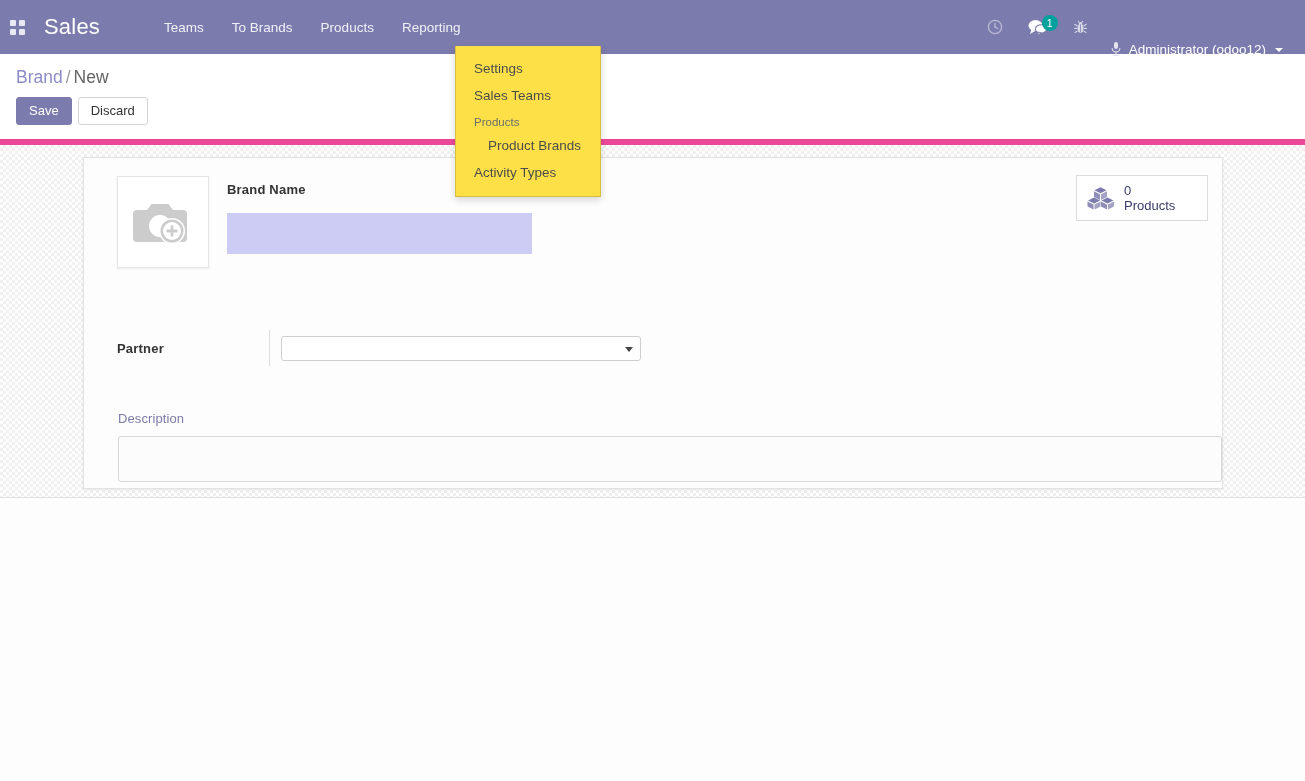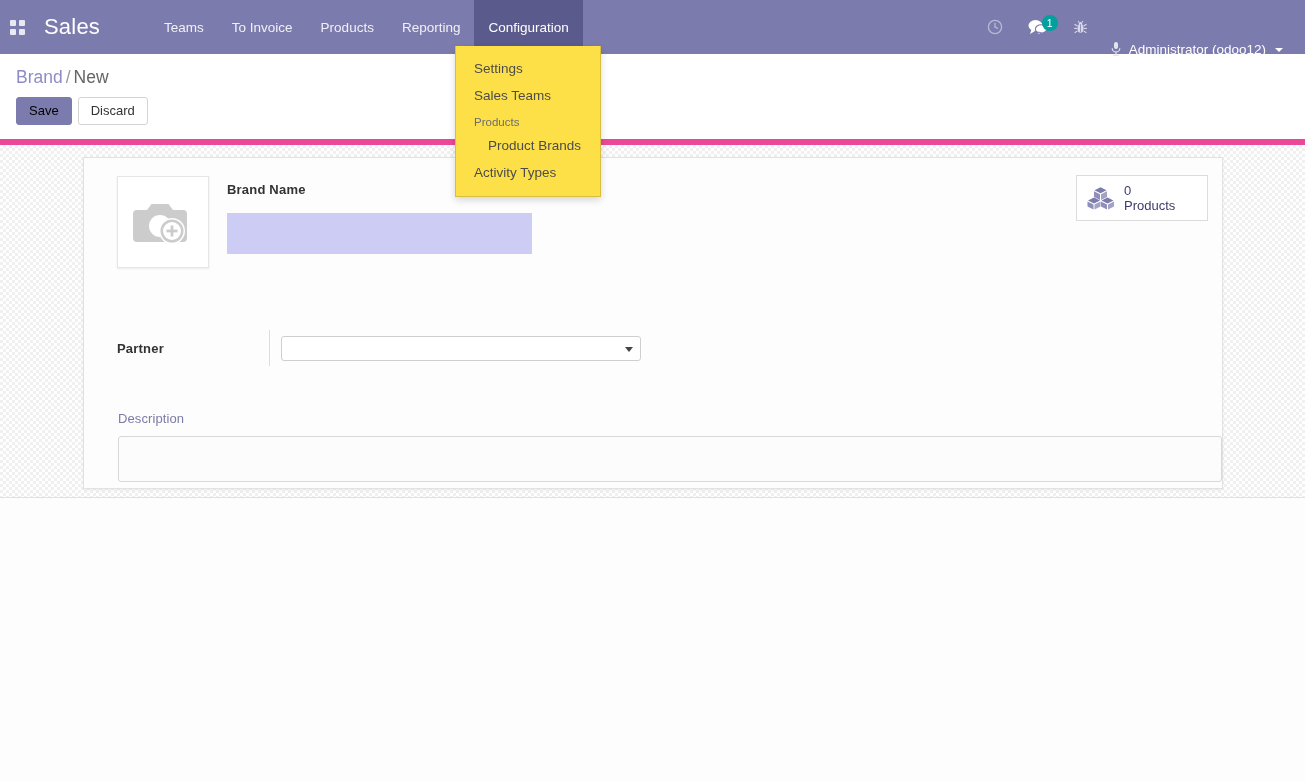--- a/index.html
+++ b/index.html
@@ -182,21 +182,21 @@
     font-size: 13px;
     line-height: 16px;
     padding: 5px 12px;
     border-radius: 3px;
     cursor: pointer;
     border: 1px solid transparent;
   }
   .btn-save {
     background: #7c7bad;
     border-color: #7c7bad;
-    color: #000000;
+    color: #ffffff;
   }
   .btn-discard {
     background: #ffffff;
     border-color: #d4d4d4;
     color: #333333;
   }
 
   
   .content-area {
     position: relative;
@@ -376,24 +376,23 @@
         <i></i>
         <i></i>
         <i></i>
     </span>
   </div>
 
   <div class="brand-name">Sales</div>
 
   <div class="menu-items">
     <div class="menu-item">Teams</div>
-    <div class="menu-item">To Invoice</div>
+    <div class="menu-item">To Brands</div>
     <div class="menu-item">Products</div>
     <div class="menu-item">Reporting</div>
-    <div class="menu-item active">Configuration</div>
   </div>
 
   <div class="navbar-spacer"></div>
 
   <div class="sys-tray">
 
     <div class="tray-btn">
       <svg class="clock-icon" viewBox="0 0 16 16">
         <circle cx="8" cy="8" r="6.6" fill="none" stroke="#b9b9d4" stroke-width="1.3"></circle>
         <line x1="8" y1="8" x2="8" y2="4.4" stroke="#b9b9d4" stroke-width="1.3" stroke-linecap="round"></line>

